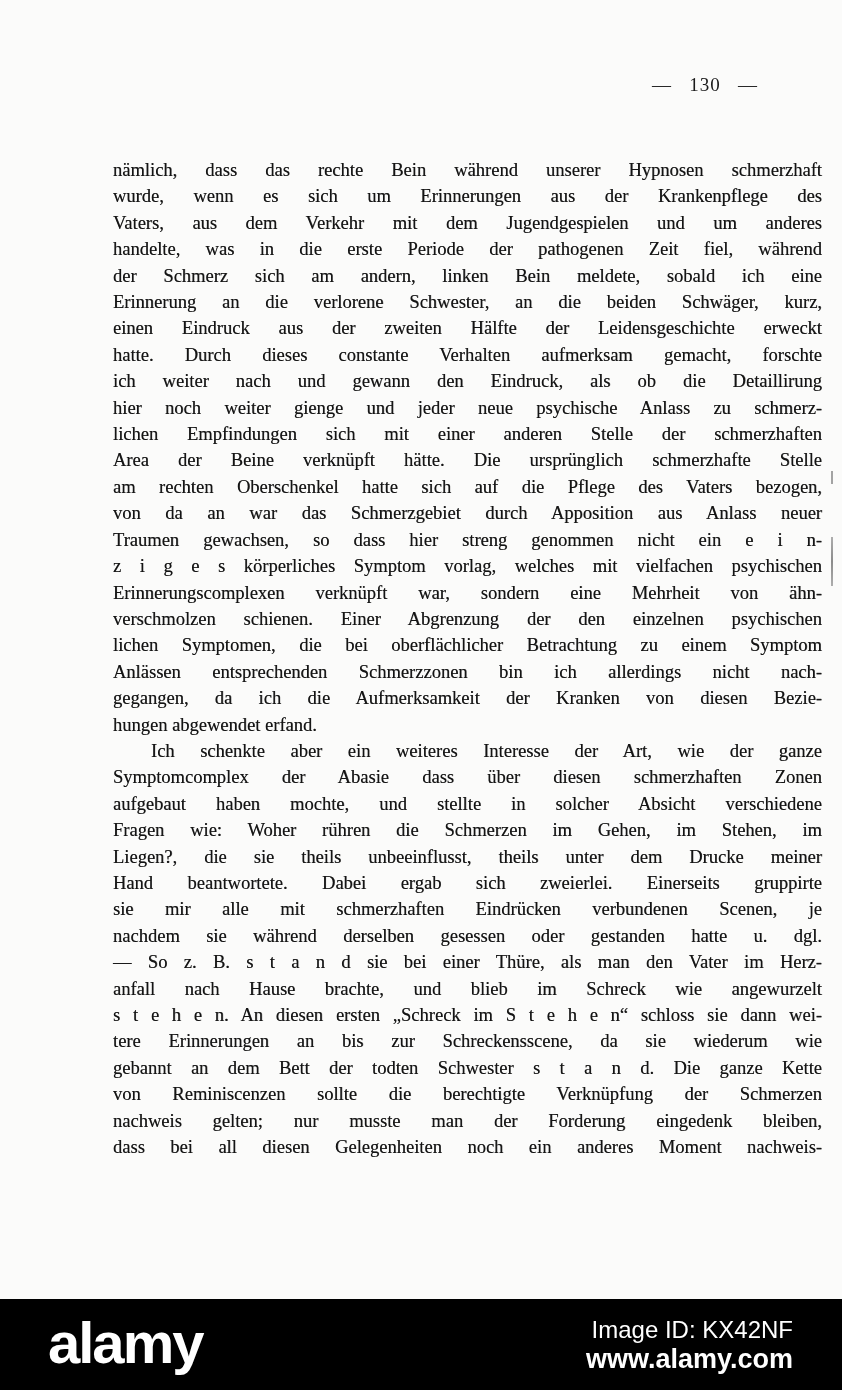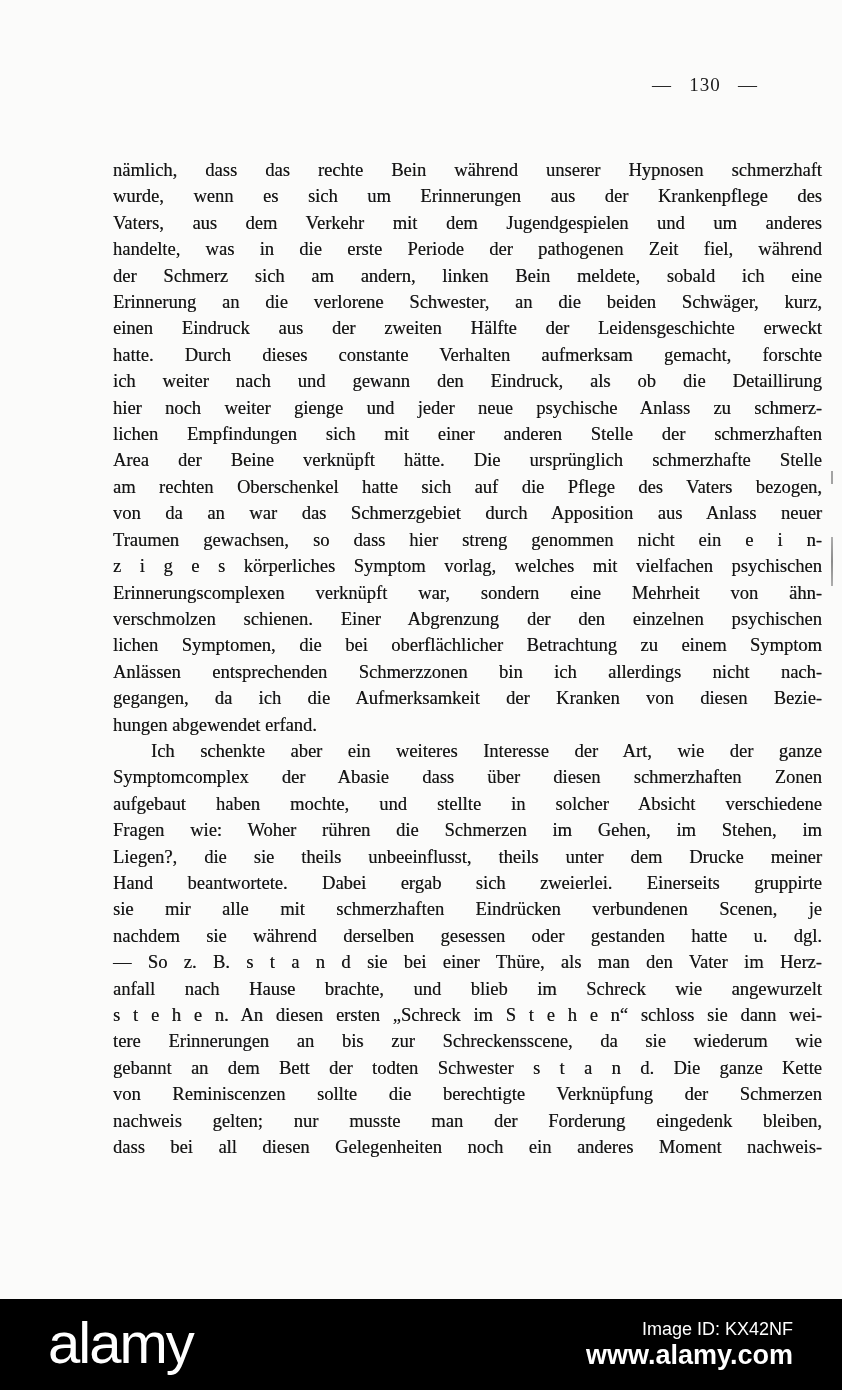--- a/index.html
+++ b/index.html
@@ -66,34 +66,34 @@
     height: 91px;
     background: #000;
     color: #fff;
   }
   .brand {
     position: absolute;
     left: 48px;
     top: 50%;
     transform: translateY(-54%);
     font-family: "Liberation Sans", sans-serif;
-    font-weight: normal;
+    font-weight: bold;
     font-size: 58px;
     letter-spacing: -2px;
     line-height: 1;
   }
   .wm-right {
     position: absolute;
     right: 49px;
     top: 50%;
     transform: translateY(-50%);
     text-align: right;
     font-family: "Liberation Sans", sans-serif;
   }
-  .image-id { font-size: 18px; font-weight: normal; margin-bottom: 0; }
+  .image-id { font-size: 24px; font-weight: normal; margin-bottom: 0; }
   .wm-url   { font-size: 27px; font-weight: bold; }
 </style>
 </head>
 <body>
 
 <div class="canvas">
 
   <div class="page-number">—   130   —</div>
 
   <div class="text-block" id="text-block">

